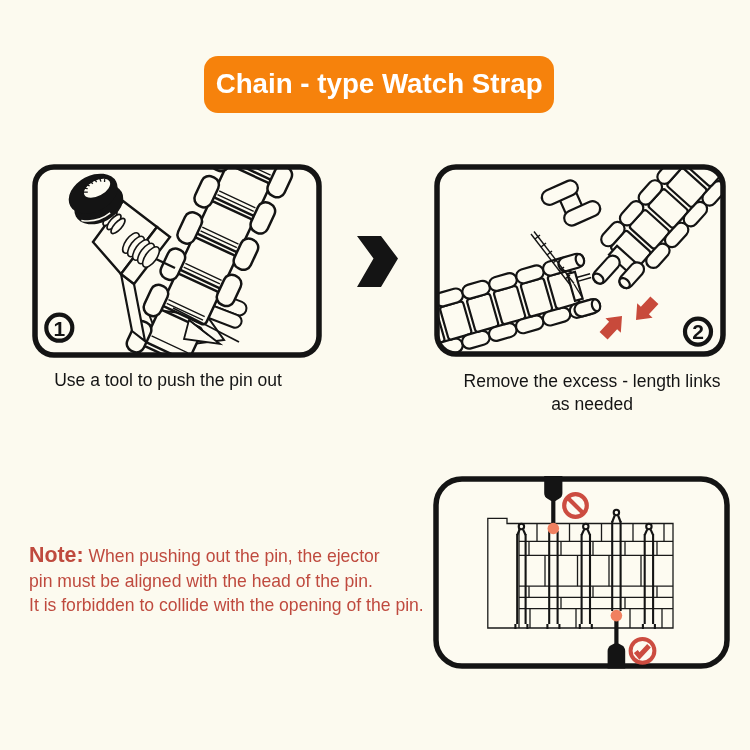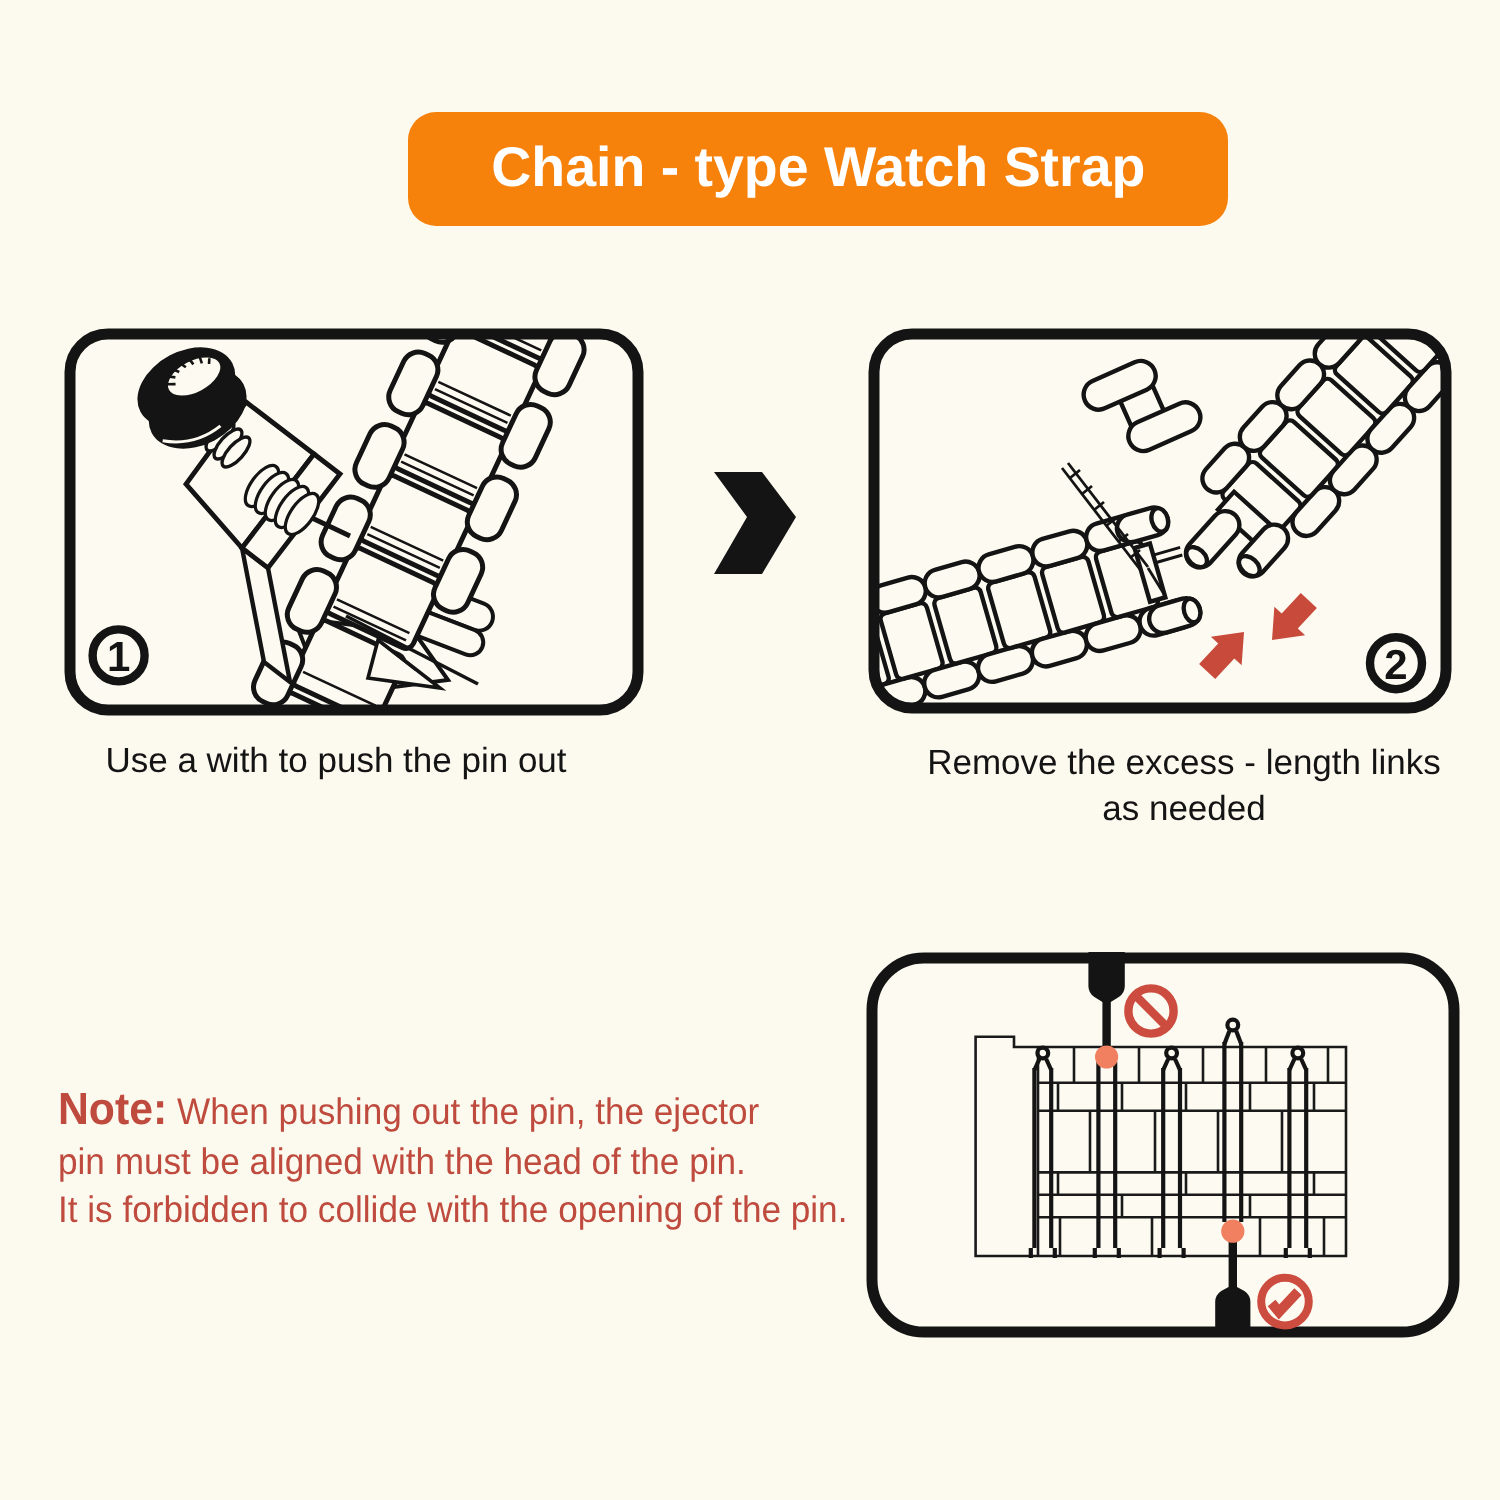--- a/index.html
+++ b/index.html
@@ -1,19 +1,19 @@
 <!DOCTYPE html>
 <html><head>
 <meta charset="utf-8">
 <style>
   html,body{margin:0;padding:0;}
   body{width:750px;height:750px;background:#FCFAEF;position:relative;overflow:hidden;
        font-family:"Liberation Sans", sans-serif;}
   .abs{position:absolute;}
-  #hdr{left:204px;top:56px;width:410px;height:57px;background:#F6820C;border-radius:14px;
+  #hdr{left:204px;top:56px;width:350px;height:57px;background:#F6820C;border-radius:14px;
        color:#fff;font-weight:bold;font-size:28px;line-height:55px;text-align:center;}
   #hdr span{display:inline-block;transform:scaleX(0.99);transform-origin:center;white-space:nowrap;}
   .cap{color:#141414;font-size:17.5px;text-align:center;line-height:22.5px;}
   #note{left:29px;top:543px;width:440px;color:#BF4A3E;font-size:18.5px;line-height:24.7px;
         transform:scaleX(0.95);transform-origin:left top;white-space:nowrap;}
   #note b{font-size:22.5px;}
 </style>
 </head>
 <body>
 <div id="hdr" class="abs"><span>Chain - type Watch Strap</span></div>
@@ -108,21 +108,21 @@
       <ellipse cx="114" cy="89.5" rx="5.5" ry="12" transform="rotate(36 114 89.5)"></ellipse>
       <ellipse cx="119" cy="93" rx="5.5" ry="12" transform="rotate(36 119 93)"></ellipse>
     </g>
     <line x1="124" y1="95" x2="143" y2="104" stroke="#141414" stroke-width="2.4"></line>
   </g>
   <rect x="3" y="3" width="284" height="188" rx="19" fill="none" stroke="#141414" stroke-width="5.5"></rect>
 
   <circle cx="27.3" cy="163.7" r="13" fill="#FDFBF1" stroke="#141414" stroke-width="4.2"></circle>
   <text x="27.3" y="171.5" font-size="21" font-weight="bold" fill="#141414" text-anchor="middle" font-family="Liberation Sans">1</text>
 </svg>
-<div class="cap abs" style="left:33px;top:369px;width:270px;">Use a with to push the pin out</div>
+<div class="cap abs" style="left:33px;top:369px;width:270px;">Use a tool to push the pin out</div>
 
 <svg class="abs" style="left:352px;top:231px;" width="52" height="62" viewBox="0 0 52 62">
   <polygon points="5,5 29,5 46,27.5 29,56 5,56 21.5,27.5" fill="#141414"></polygon>
 </svg>
 
 <svg class="abs" style="left:434px;top:164px;" width="292" height="193" viewBox="0 0 292 193">
   <defs>
     <clipPath id="clipR">
         <rect x="5" y="5" width="282" height="183" rx="17"></rect>
       </clipPath>

